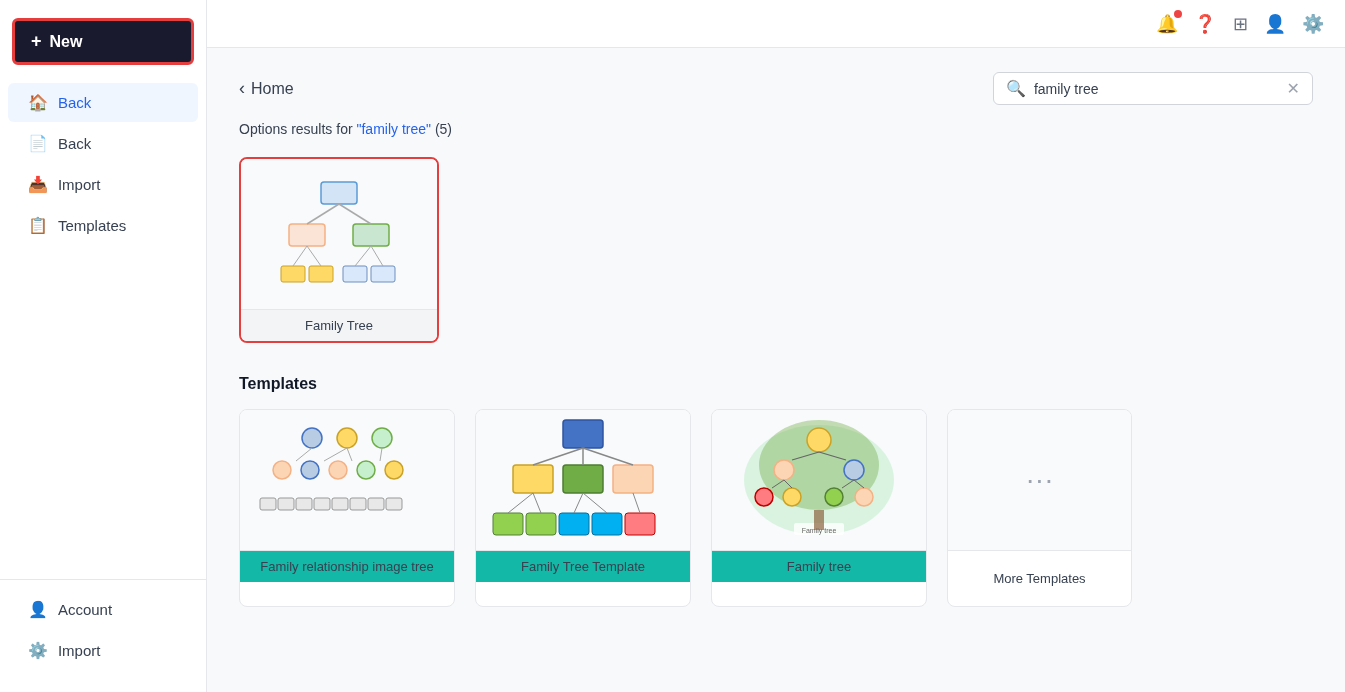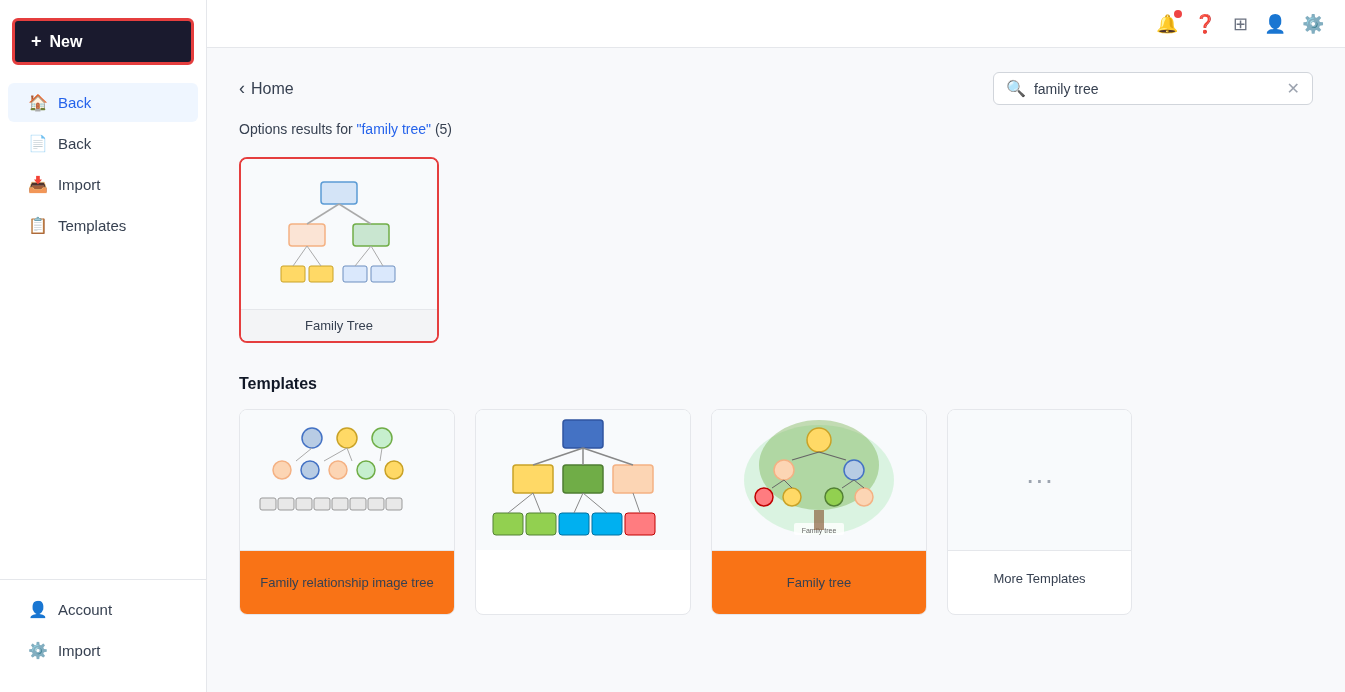--- a/index.html
+++ b/index.html
@@ -195,25 +195,25 @@
     .template-card-lg .card-preview-lg {
       height: 140px;
       display: flex;
       align-items: center;
       justify-content: center;
       background: #f8fafc;
       padding: 12px;
       overflow: hidden;
     }
     .template-card-lg .card-label {
-      padding: 24px 12px;
+      padding: 8px 12px;
       font-size: 13px;
       color: #374151;
       text-align: center;
-      background: #f97316;
+      background: #14b8a6;
       border-top: 1px solid #e5e7eb;
     }
 
     
     .family-tree-svg { width: 120px; height: 120px; }
 
     
     .more-templates-card {
       background: #fff;
       border: 1px solid #e5e7eb;
@@ -399,20 +399,21 @@
             <line x1="95" y1="33" x2="45" y2="50" stroke="#888" stroke-width="1.5"></line>
             <line x1="95" y1="33" x2="95" y2="50" stroke="#888" stroke-width="1.5"></line>
             <line x1="95" y1="33" x2="145" y2="50" stroke="#888" stroke-width="1.5"></line>
             <line x1="45" y1="78" x2="20" y2="98" stroke="#888" stroke-width="1"></line>
             <line x1="45" y1="78" x2="53" y2="98" stroke="#888" stroke-width="1"></line>
             <line x1="95" y1="78" x2="86" y2="98" stroke="#888" stroke-width="1"></line>
             <line x1="95" y1="78" x2="119" y2="98" stroke="#888" stroke-width="1"></line>
             <line x1="145" y1="78" x2="152" y2="98" stroke="#888" stroke-width="1"></line>
           </svg>
         </div>
+        <div class="card-label">Family Tree Template</div>
       </div>
 
       <div class="template-card-lg">
         <div class="card-preview-lg">
           <svg viewBox="0 0 190 130" xmlns="http://www.w3.org/2000/svg" width="190" height="130">
 
             <ellipse cx="95" cy="65" rx="75" ry="55" fill="#c6efce" opacity="0.6"></ellipse>
             <ellipse cx="95" cy="50" rx="60" ry="45" fill="#70ad47" opacity="0.4"></ellipse>
 
             <circle cx="95" cy="25" r="12" fill="#ffd966" stroke="#c9a227" stroke-width="1.5"></circle>

